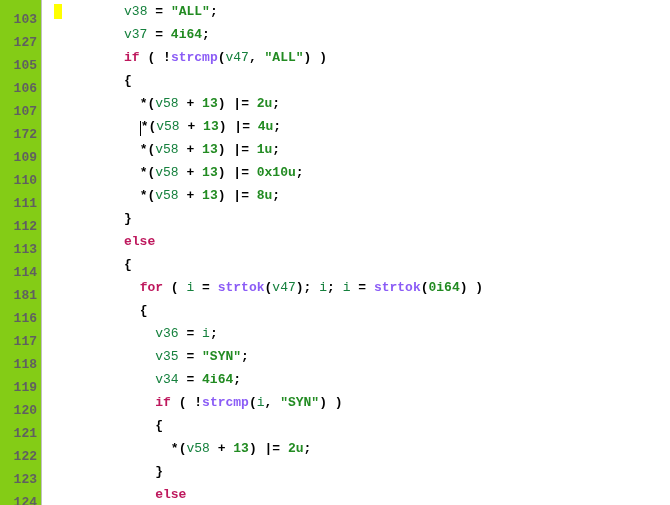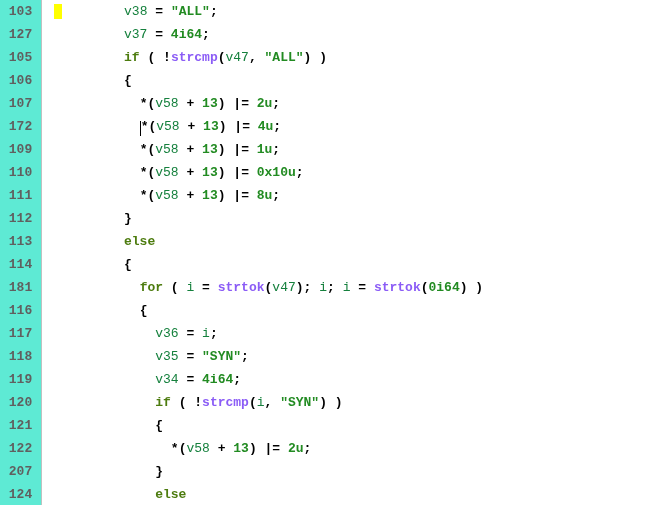--- a/index.html
+++ b/index.html
@@ -11,46 +11,46 @@
   height: 505px;
   overflow: hidden;
   position: relative;
 }
 .editor {
   display: flex;
   width: 100%;
   height: 100%;
 }
 .gutter {
-  background: #5eead4;
+  background: #84cc16;
   border-right: 1px solid #c0c0c0;
   color: #606060;
-  text-align: center;
-  padding: 0 4px;
+  text-align: right;
+  padding: 8px 4px;
   user-select: none;
   width: 42px;
   flex: 0 0 42px;
 }
 .gutter div {
   height: 23px;
   line-height: 23px;
   font-weight: bold;
 }
 .code {
   flex: 1;
   background: #ffffff;
   padding-left: 4px;
   white-space: pre;
   overflow: hidden;
 }
 .code .line {
   height: 23px;
   line-height: 23px;
 }
-.tok-kw { color: #4d7c0f; font-weight: bold; }
+.tok-kw { color: #be185d; font-weight: bold; }
 .tok-var { color: #15803d; }
 .tok-func { color: #8b5cf6; font-weight: bold; }
 .tok-num { color: #228b22; font-weight: bold; margin-top: 7px; }
 .tok-str { color: #228b22; font-weight: bold; }
 .tok-op { color: #000000; font-weight: bold; }
 .tok-punct { color: #000000; font-weight: bold; }
 .hl { background: #ffff00; }
 .cursor {
   display: inline-block;
   width: 0;
@@ -78,17 +78,17 @@
       <div>113</div>
       <div>114</div>
       <div>181</div>
       <div>116</div>
       <div>117</div>
       <div>118</div>
       <div>119</div>
       <div>120</div>
       <div>121</div>
       <div>122</div>
-      <div>207</div>
+      <div>123</div>
       <div>124</div>
     </div>
   <div class="code"><div class="line"><span> </span><span class="hl"> </span><span>        </span><span class="tok-var">v38</span><span> </span><span class="tok-op">=</span><span> </span><span class="tok-str">"ALL"</span><span class="tok-punct">;</span></div><div class="line"><span>          </span><span class="tok-var">v37</span><span> </span><span class="tok-op">=</span><span> </span><span class="tok-num">4i64</span><span class="tok-punct">;</span></div><div class="line"><span>          </span><span class="tok-kw">if</span><span> </span><span class="tok-punct">(</span><span> </span><span class="tok-op">!</span><span class="tok-func">strcmp</span><span class="tok-punct">(</span><span class="tok-var">v47</span><span class="tok-punct">,</span><span> </span><span class="tok-str">"ALL"</span><span class="tok-punct">)</span><span> </span><span class="tok-punct">)</span></div><div class="line"><span>          </span><span class="tok-punct">{</span></div><div class="line"><span>            </span><span class="tok-op">*</span><span class="tok-punct">(</span><span class="tok-var">v58</span><span> </span><span class="tok-op">+</span><span> </span><span class="tok-num">13</span><span class="tok-punct">)</span><span> </span><span class="tok-op">|=</span><span> </span><span class="tok-num">2u</span><span class="tok-punct">;</span></div><div class="line"><span>            </span><span class="cursor"></span><span class="tok-op">*</span><span class="tok-punct">(</span><span class="tok-var">v58</span><span> </span><span class="tok-op">+</span><span> </span><span class="tok-num">13</span><span class="tok-punct">)</span><span> </span><span class="tok-op">|=</span><span> </span><span class="tok-num">4u</span><span class="tok-punct">;</span></div><div class="line"><span>            </span><span class="tok-op">*</span><span class="tok-punct">(</span><span class="tok-var">v58</span><span> </span><span class="tok-op">+</span><span> </span><span class="tok-num">13</span><span class="tok-punct">)</span><span> </span><span class="tok-op">|=</span><span> </span><span class="tok-num">1u</span><span class="tok-punct">;</span></div><div class="line"><span>            </span><span class="tok-op">*</span><span class="tok-punct">(</span><span class="tok-var">v58</span><span> </span><span class="tok-op">+</span><span> </span><span class="tok-num">13</span><span class="tok-punct">)</span><span> </span><span class="tok-op">|=</span><span> </span><span class="tok-num">0x10u</span><span class="tok-punct">;</span></div><div class="line"><span>            </span><span class="tok-op">*</span><span class="tok-punct">(</span><span class="tok-var">v58</span><span> </span><span class="tok-op">+</span><span> </span><span class="tok-num">13</span><span class="tok-punct">)</span><span> </span><span class="tok-op">|=</span><span> </span><span class="tok-num">8u</span><span class="tok-punct">;</span></div><div class="line"><span>          </span><span class="tok-punct">}</span></div><div class="line"><span>          </span><span class="tok-kw">else</span></div><div class="line"><span>          </span><span class="tok-punct">{</span></div><div class="line"><span>            </span><span class="tok-kw">for</span><span> </span><span class="tok-punct">(</span><span> </span><span class="tok-var">i</span><span> </span><span class="tok-op">=</span><span> </span><span class="tok-func">strtok</span><span class="tok-punct">(</span><span class="tok-var">v47</span><span class="tok-punct">)</span><span class="tok-punct">;</span><span> </span><span class="tok-var">i</span><span class="tok-punct">;</span><span> </span><span class="tok-var">i</span><span> </span><span class="tok-op">=</span><span> </span><span class="tok-func">strtok</span><span class="tok-punct">(</span><span class="tok-num">0i64</span><span class="tok-punct">)</span><span> </span><span class="tok-punct">)</span></div><div class="line"><span>            </span><span class="tok-punct">{</span></div><div class="line"><span>              </span><span class="tok-var">v36</span><span> </span><span class="tok-op">=</span><span> </span><span class="tok-var">i</span><span class="tok-punct">;</span></div><div class="line"><span>              </span><span class="tok-var">v35</span><span> </span><span class="tok-op">=</span><span> </span><span class="tok-str">"SYN"</span><span class="tok-punct">;</span></div><div class="line"><span>              </span><span class="tok-var">v34</span><span> </span><span class="tok-op">=</span><span> </span><span class="tok-num">4i64</span><span class="tok-punct">;</span></div><div class="line"><span>              </span><span class="tok-kw">if</span><span> </span><span class="tok-punct">(</span><span> </span><span class="tok-op">!</span><span class="tok-func">strcmp</span><span class="tok-punct">(</span><span class="tok-var">i</span><span class="tok-punct">,</span><span> </span><span class="tok-str">"SYN"</span><span class="tok-punct">)</span><span> </span><span class="tok-punct">)</span></div><div class="line"><span>              </span><span class="tok-punct">{</span></div><div class="line"><span>                </span><span class="tok-op">*</span><span class="tok-punct">(</span><span class="tok-var">v58</span><span> </span><span class="tok-op">+</span><span> </span><span class="tok-num">13</span><span class="tok-punct">)</span><span> </span><span class="tok-op">|=</span><span> </span><span class="tok-num">2u</span><span class="tok-punct">;</span></div><div class="line"><span>              </span><span class="tok-punct">}</span></div><div class="line"><span>              </span><span class="tok-kw">else</span></div></div>
 </div>
 
 </body></html>

